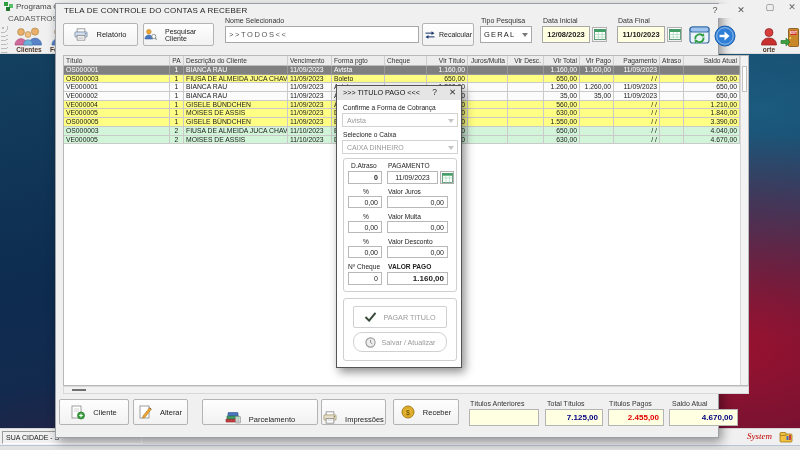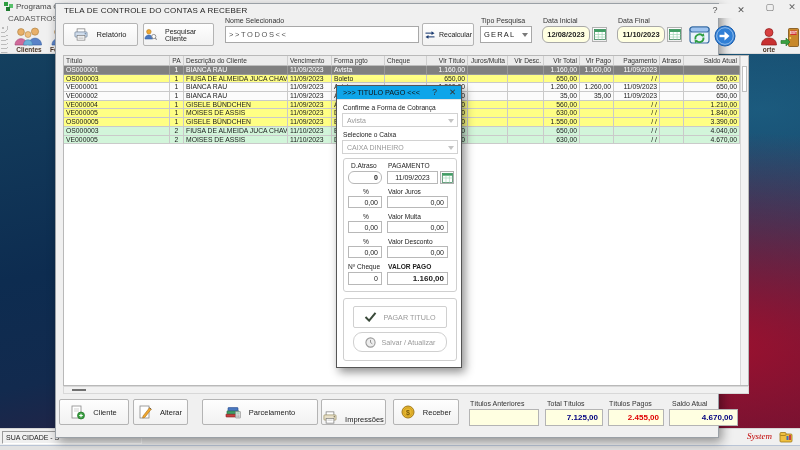--- a/index.html
+++ b/index.html
@@ -39,21 +39,21 @@
   .main-window { left:55px; top:3px; width:664px; height:435px; background:#f0f0f0;
     border:1px solid #9aa0a6; box-shadow:3px 4px 10px rgba(0,0,0,.4); }
   .mw-titlebar { left:0; top:0; width:698px; height:14px; background:#f0f0f0; }
   .mw-title { left:8px; top:2px; font-size:8px; color:#222; letter-spacing:.2px; }
   .mw-btn { top:0px; width:22px; height:13px; text-align:center; font-size:9px; color:#555; line-height:13px; }
   .btn3d { background:linear-gradient(#fefefe,#f2f2f2); border:1px solid #b4b4b4; border-radius:2px;
     display:flex; align-items:center; justify-content:center; gap:8px; font-size:7.5px; color:#222; cursor:default; }
   .mini-label { font-size:7px; color:#333; white-space:nowrap; }
   .sunken-input { background:#fff; border:1px solid #a8a8a8; font-size:7.5px; color:#222;
     display:flex; align-items:center; padding:0 3px; }
-  .yellow-field { background:#ffffe1;border-radius:6px; }
+  .yellow-field { background:#ffffe1; }
   .combo-arrow { position:absolute; right:3px; top:50%; margin-top:-1.5px; width:0; height:0;
     border-left:3.5px solid transparent; border-right:3.5px solid transparent; border-top:4px solid #7a7a7a; }
 
   
   .grid-wrap { left:7px; top:51px; width:686px; height:331px; background:#fff;
     border:1px solid #b9b9b9; overflow:hidden; }
   .grid-inner { position:absolute; left:0; top:0; right:8px; }
   .grid-header, .grid-row { display:grid;
     grid-template-columns:106px 14px 104px 44px 53px 42px 41px 40px 36px 36px 34px 46px 24px 1fr; }
   .grid-header { height:10px; }
@@ -77,21 +77,21 @@
   .footer-btn { height:26px; }
   .footer-label { font-size:7px; color:#333; white-space:nowrap; }
   .total-field { height:17px; background:#ffffe1; border:1px solid #b4b4b4;
     display:flex; align-items:center; justify-content:flex-end; padding:0 4px;
     font-size:8px; font-weight:bold; }
   .navy { color:#000080; } .red { color:#e00000; }
 
   
   .dialog { left:336px; top:85px; width:126px; height:283px; background:#fff;
     border:1px solid #555; box-shadow:3px 4px 9px rgba(0,0,0,.45); }
-  .dlg-titlebar { left:0; top:0; width:124px; height:14px; background:#0ea5e9; border-bottom:1px solid #e4e4e4; }
+  .dlg-titlebar { left:0; top:0; width:124px; height:14px; background:#e5e5e5; border-bottom:1px solid #e4e4e4; }
   .dlg-title { left:6px; top:2px; font-size:7.2px; color:#111; white-space:nowrap; }
   .dlg-btn { top:0; width:15px; height:13px; text-align:center; font-size:8.5px; color:#333; line-height:13px; }
   .dlg-label { font-size:6.6px; color:#222; white-space:nowrap; }
   .dlg-combo { background:#fff; border:1px solid #d2d2d2; color:#9a9a9a; font-size:7px;
     display:flex; align-items:center; padding:0 4px; }
   .dlg-combo .combo-arrow { border-top-color:#c4c4c4; }
   .groupbox { border:1px solid #cfcfcf; border-radius:3px; background:#fff; }
   .dlg-field { background:#fff; border:1px solid #b8b8b8; font-size:7px; color:#222;
     display:flex; align-items:center; justify-content:flex-end; padding:0 3px; }
   .dlg-field.center { justify-content:center; }
@@ -471,21 +471,21 @@
     <div class="abs btn3d footer-btn" style="left:77px;top:395px;width:55px;">
       <span>
         <svg width="13" height="14" viewBox="0 0 13 14">
             <rect x="1" y="1" width="9" height="12" fill="#fff" stroke="#888" stroke-width=".8"></rect>
             <path d="M4 11L10.5 2.8l1.8 1.4L5.8 12.4 3.6 13z" fill="#f0a830" stroke="#a87020" stroke-width=".6"></path>
             <path d="M10.5 2.8l1.8 1.4" stroke="#333" stroke-width=".6"></path>
           </svg>
       </span>
       <span>Alterar</span>
     </div>
-    <div class="abs btn3d footer-btn" style="left:146px;top:395px;width:116px;">
+    <div class="abs btn3d footer-btn" style="left:146px;top:395px;width:116px;align-items:flex-end;">
       <span>
         <svg width="16" height="14" viewBox="0 0 16 14">
             <rect x="1" y="9" width="13" height="3" rx=".5" fill="#c84040" stroke="#7c1c1c" stroke-width=".6"></rect>
             <rect x="2" y="5.8" width="12" height="3" rx=".5" fill="#3f9e63" stroke="#1d6038" stroke-width=".6"></rect>
             <rect x="3" y="2.6" width="10" height="3" rx=".5" fill="#4a78c0" stroke="#24488a" stroke-width=".6"></rect>
             <rect x="10.5" y="6.5" width="5" height="6.5" rx=".5" fill="#e8e8e8" stroke="#888" stroke-width=".6"></rect>
             <rect x="11.3" y="7.3" width="3.4" height="1.5" fill="#9fd4b4"></rect>
             <circle cx="12" cy="10" r=".5" fill="#666"></circle>
             <circle cx="13.9" cy="10" r=".5" fill="#666"></circle>
             <circle cx="12" cy="11.7" r=".5" fill="#666"></circle>

